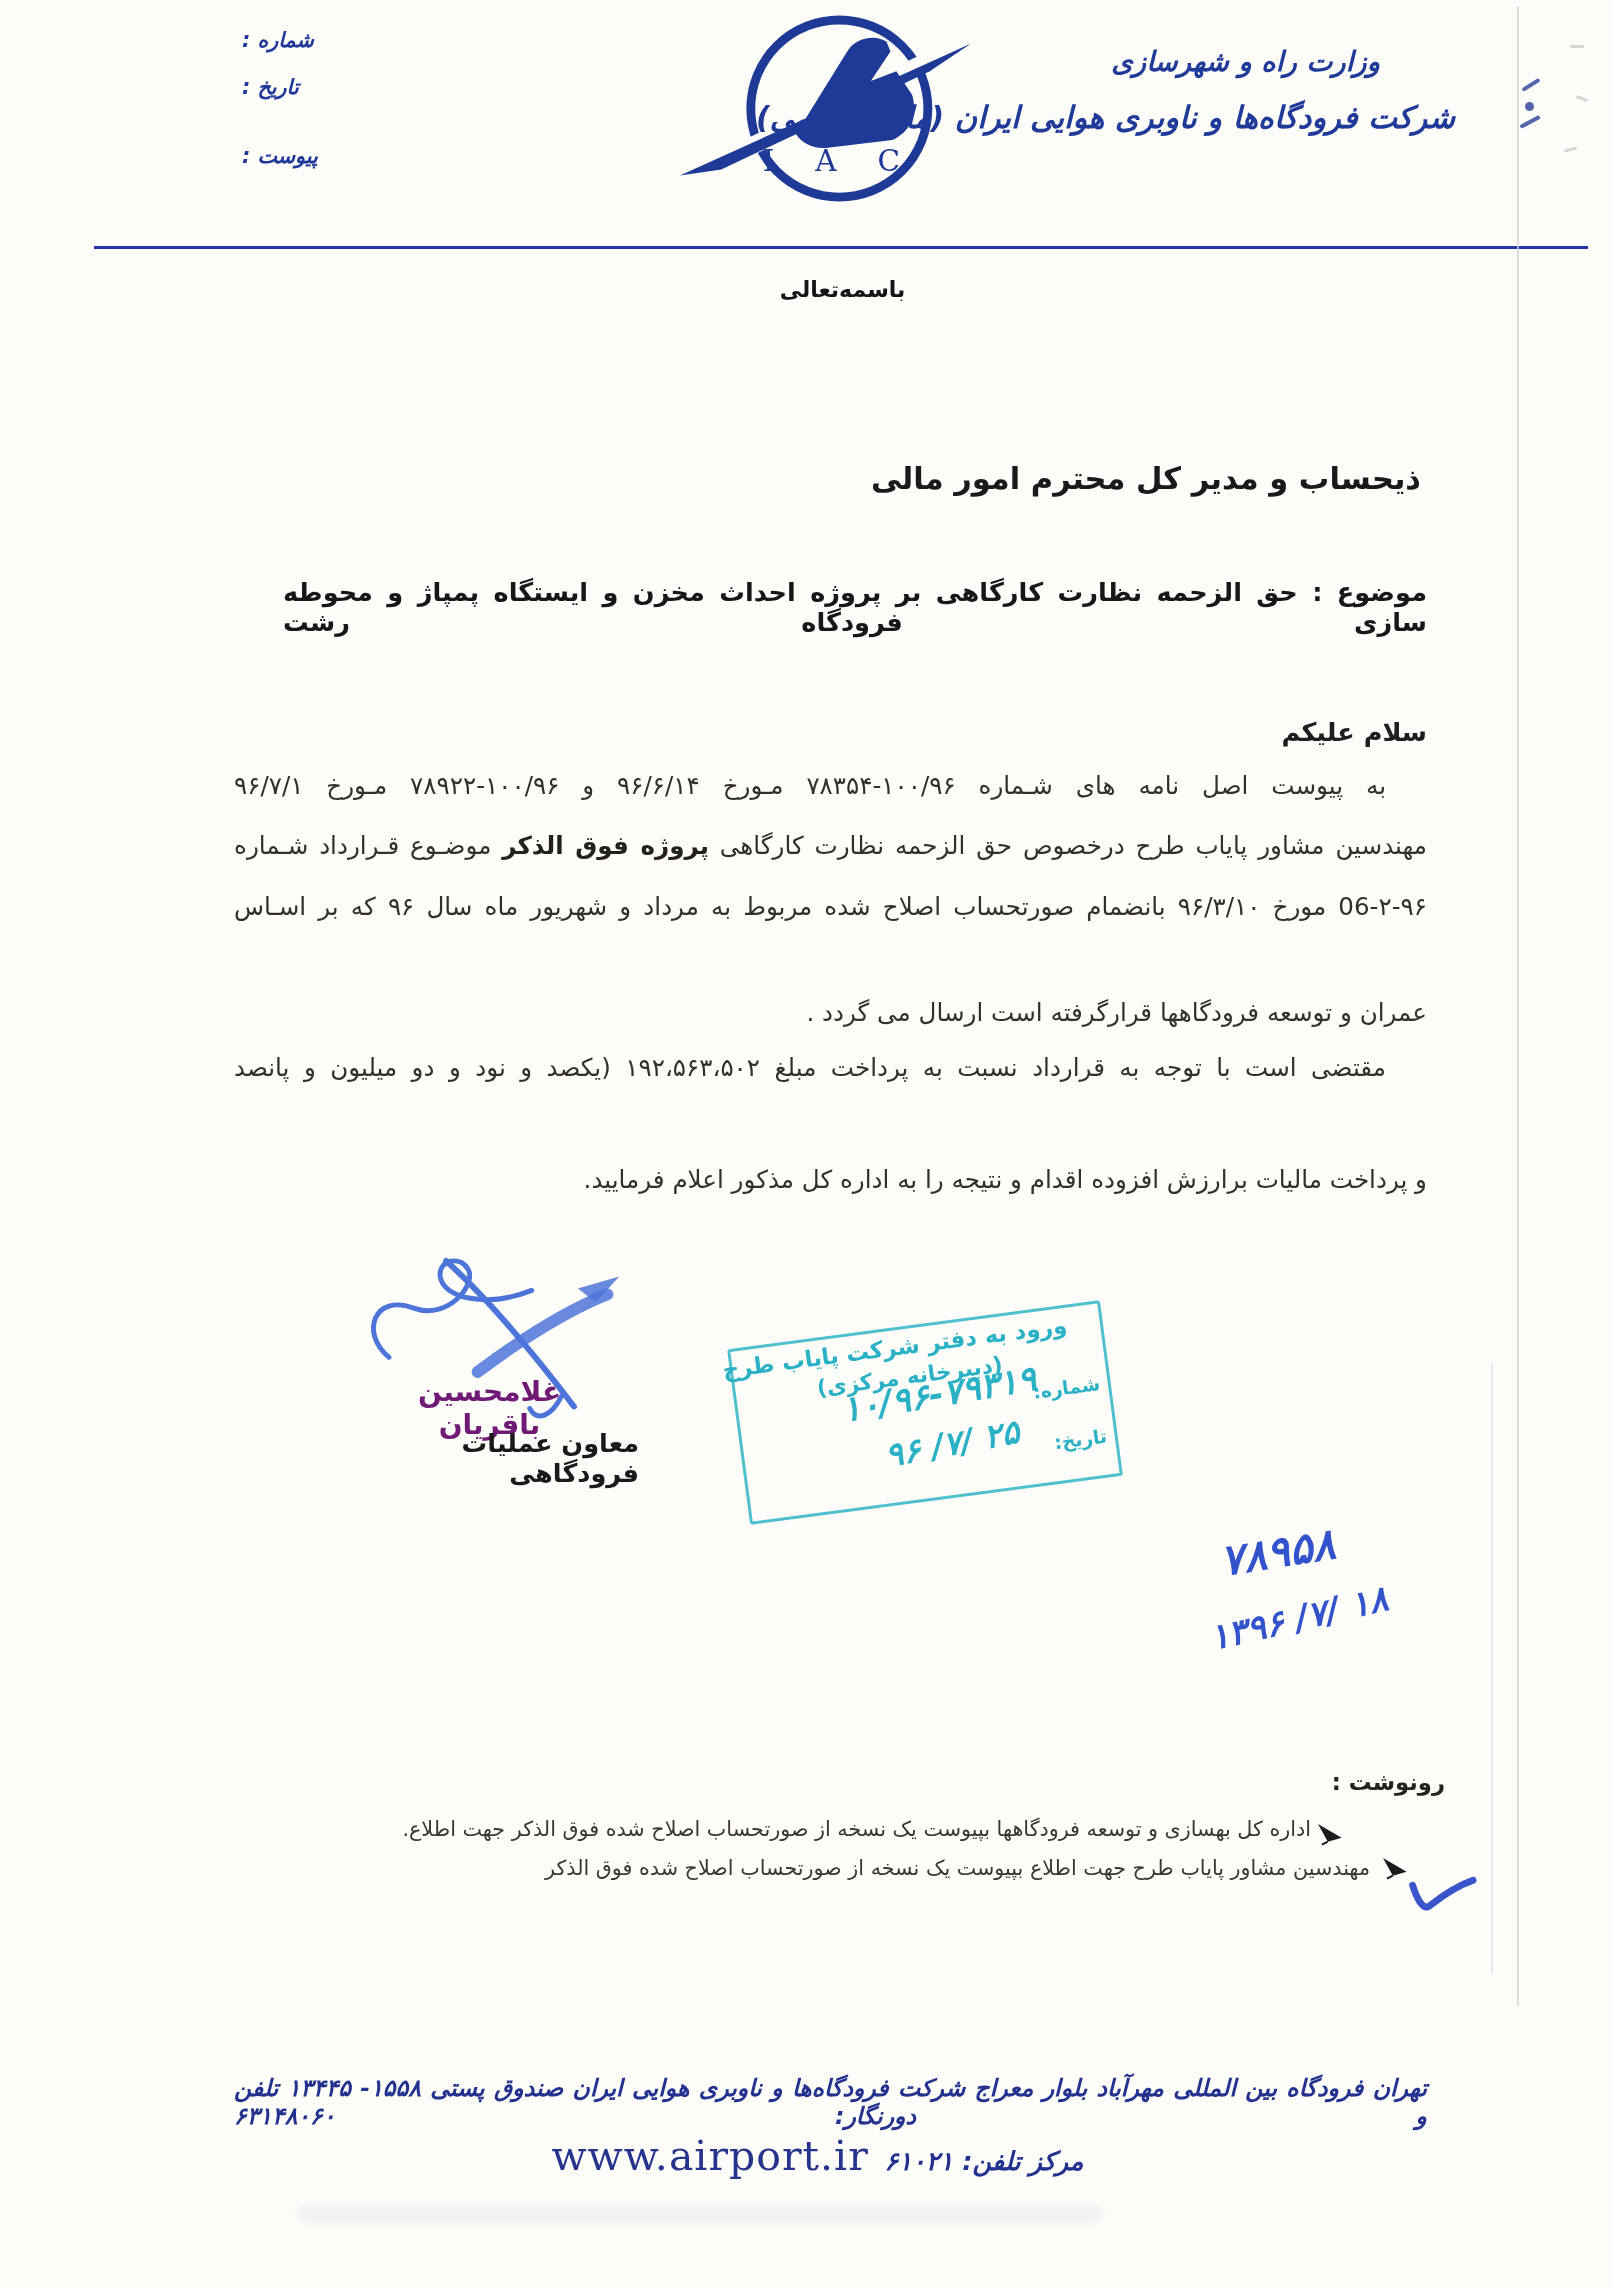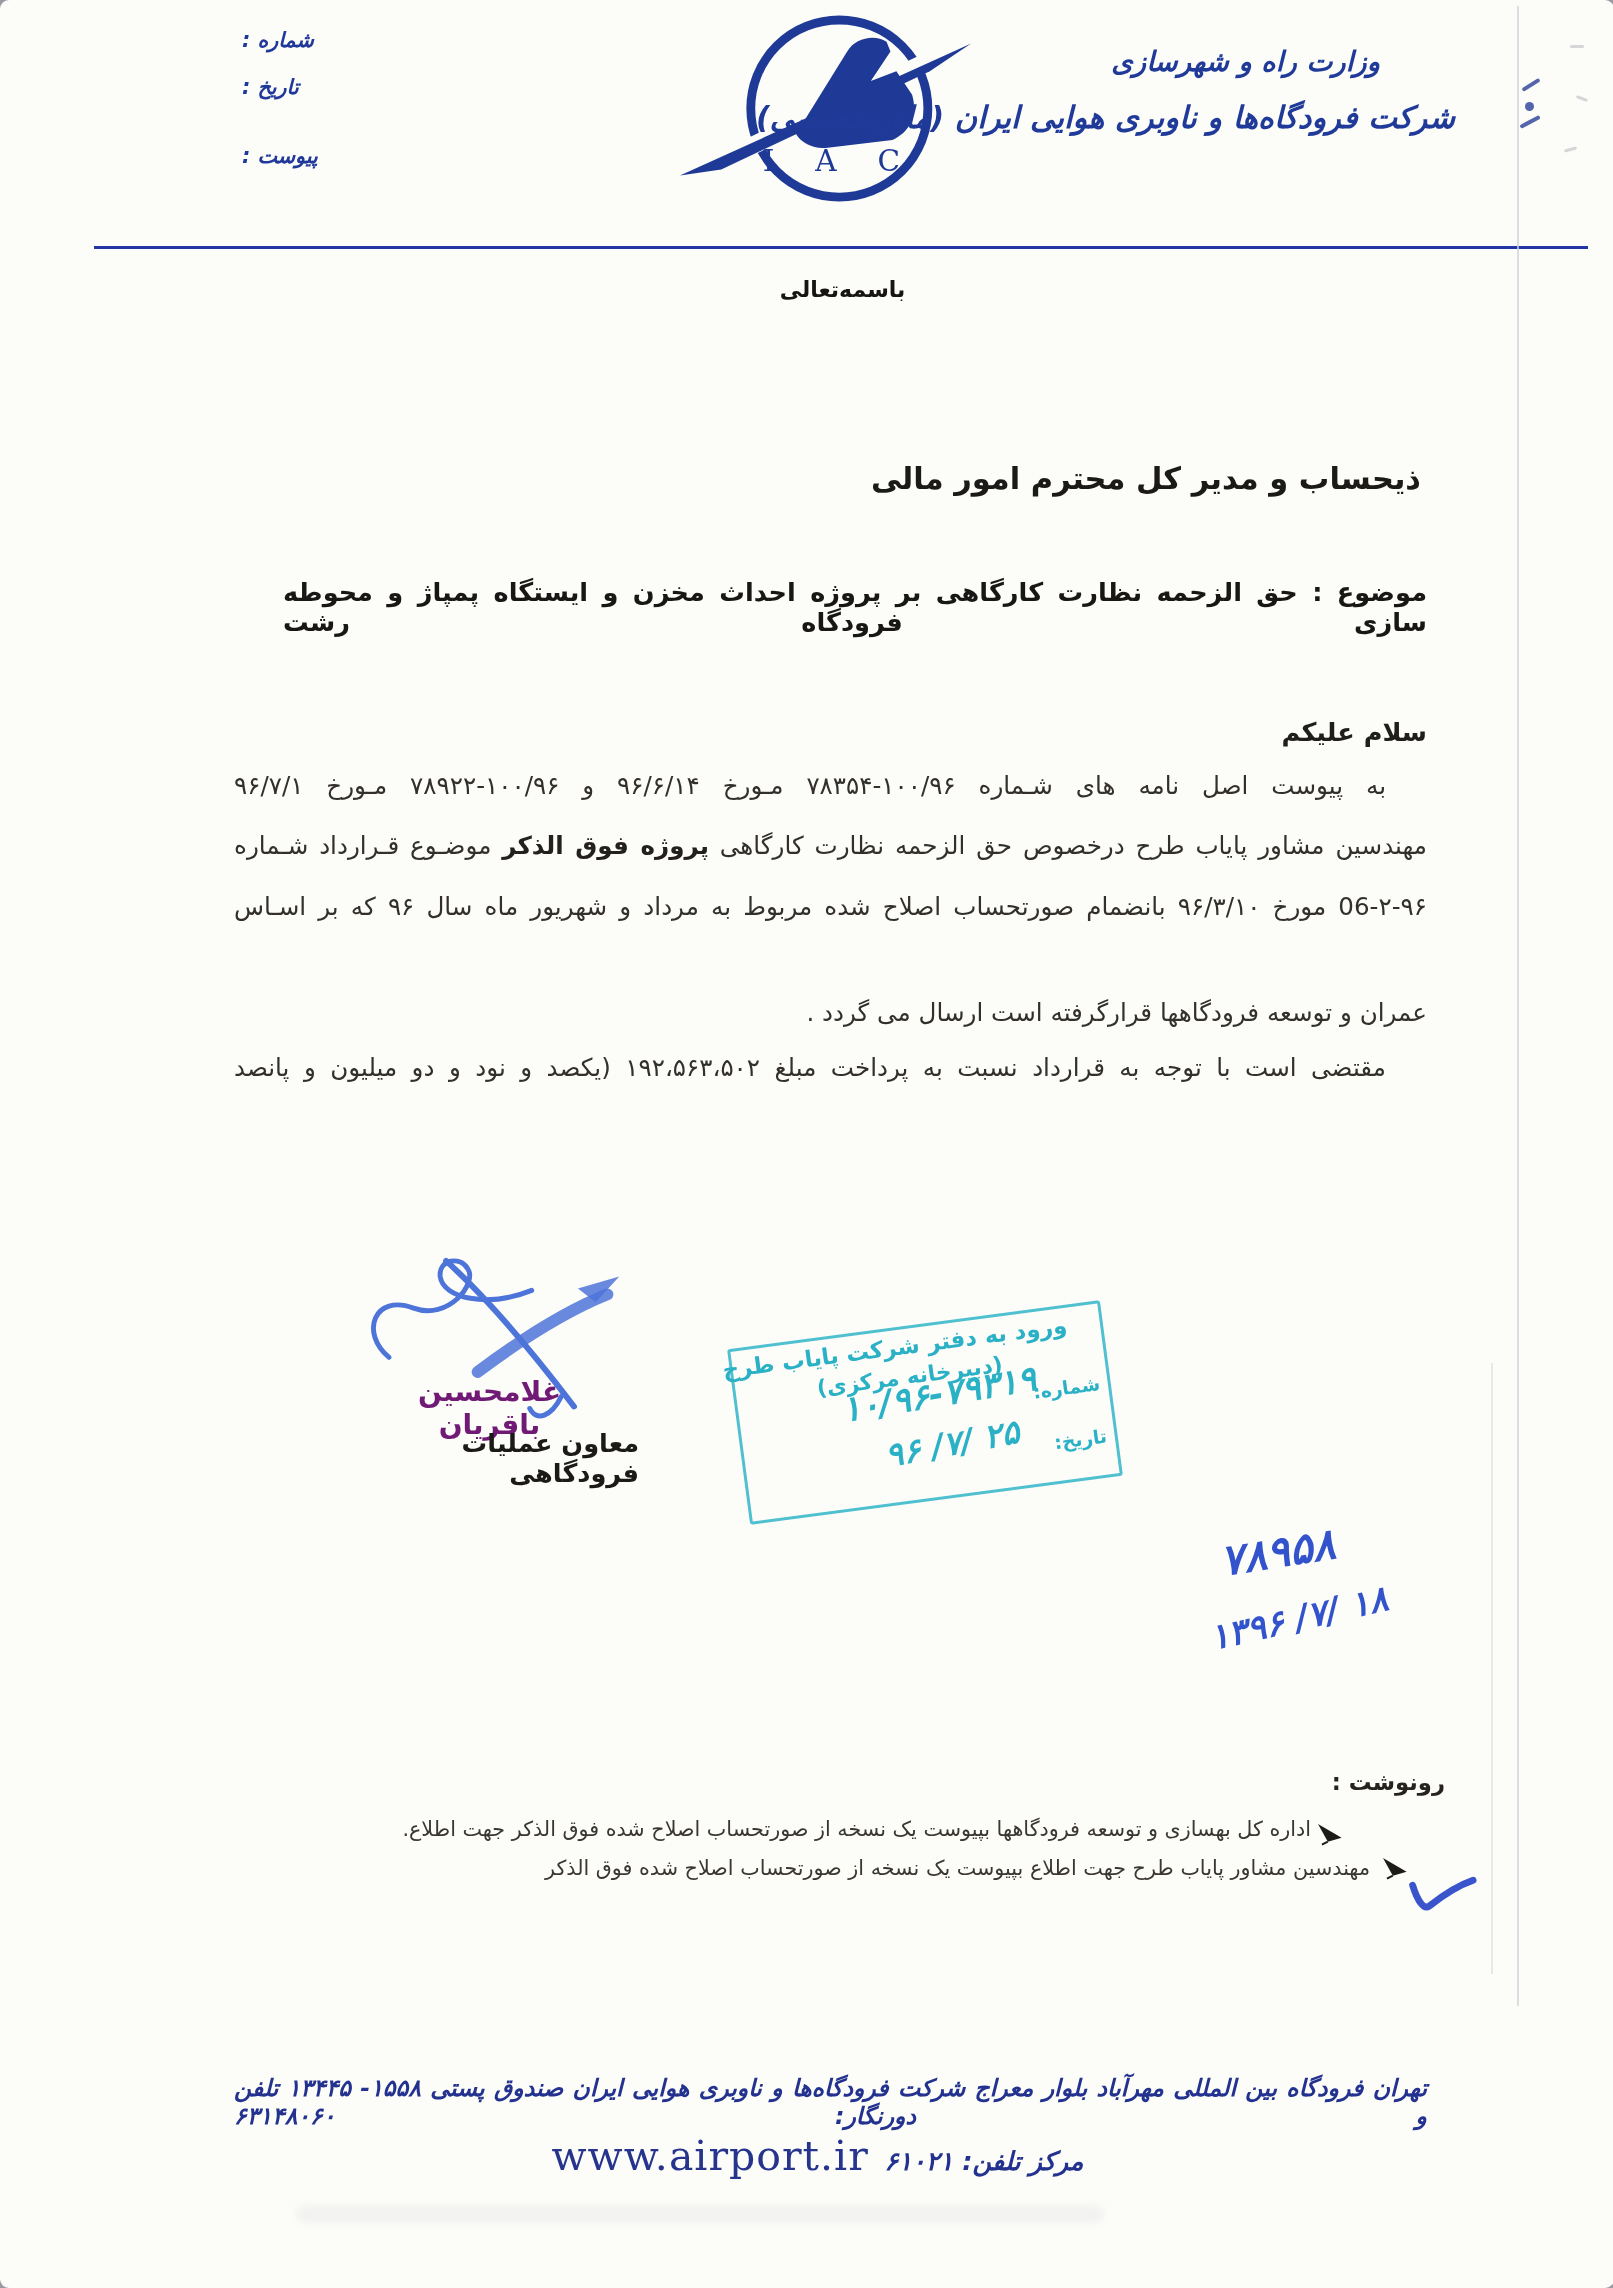--- a/index.html
+++ b/index.html
@@ -2,21 +2,20 @@
 <html lang="fa"><head>
 <meta charset="utf-8">
 <style>
   * { margin:0; padding:0; box-sizing:border-box; }
   html,body { background:#9a9aa0; }
   .page {
     position:relative; width:1614px; height:2288px;
     background:#fcfcf8; overflow:hidden;
     font-family:"DejaVu Sans", sans-serif;
     direction:rtl;
-    border-radius:9px;
   }
   .abs { position:absolute; }
   .meta-label { position:absolute; left:242px; font-size:20.7px; font-style:italic;
                 color:#20389a; font-weight:bold; direction:rtl; }
   .lh-line { position:absolute; font-style:italic; font-weight:bold; color:#203a99;
              white-space:nowrap; text-align:right; }
   .rule { position:absolute; left:94px; top:246px; width:1494px; height:3px; background:#2336a6; }
   .besmellah { position:absolute; left:690px; top:277px; width:305px; text-align:center;
                font-size:22px; font-weight:bold; color:#161513; }
   .addressee { position:absolute; right:193px; top:461px; font-size:30.5px; font-weight:bold;
@@ -87,20 +86,21 @@
 
   <div class="subject">موضوع : حق الزحمه نظارت کارگاهی بر پروژه احداث مخزن و ایستگاه پمپاژ و محوطه سازی فرودگاه رشت</div>
 
   <div class="salutation">سلام علیکم</div>
 
   <div class="bline indent" style="top:768px;">به پیوست اصل نامه های شـماره ۱۰۰/۹۶-۷۸۳۵۴ مـورخ ۹۶/۶/۱۴ و ۱۰۰/۹۶-۷۸۹۲۲ مـورخ ۹۶/۷/۱</div>
   <div class="bline" style="top:828px;"><span>مهندسین مشاور پایاب طرح درخصوص حق الزحمه نظارت کارگاهی </span><b>پروژه فوق الذکر</b><span> موضـوع قـرارداد شـماره</span></div>
   <div class="bline" style="top:889px;">06-۲-۹۶ مورخ ۹۶/۳/۱۰ بانضمام صورتحساب اصلاح شده مربوط به مرداد و شهریور ماه سال ۹۶ که بر اسـاس</div>
   <div class="bline endline" style="top:995px;">عمران و توسعه فرودگاهها قرارگرفته است ارسال می گردد .</div>
   <div class="bline indent" style="top:1050px;">مقتضی است با توجه به قرارداد نسبت به پرداخت مبلغ ۱۹۲،۵۶۳،۵۰۲ (یکصد و نود و دو میلیون و پانصد</div>
+  <div class="bline endline" style="top:1162px;">و پرداخت مالیات برارزش افزوده اقدام و نتیجه را به اداره کل مذکور اعلام فرمایید.</div>
 
   <svg class="abs" style="left:330px; top:1239px;" width="305" height="212" viewBox="0 0 310 215">
     <g fill="none" stroke="#4d74d9" stroke-linecap="round">
       <path d="M60,120 C30,95 45,55 85,70 C120,83 150,45 140,30 C133,17 110,20 112,38 C115,60 160,70 205,52" stroke-width="5"></path>
       <path d="M118,22 C160,60 210,120 248,170" stroke-width="6"></path>
       <path d="M150,135 C190,105 235,75 282,56" stroke-width="12" opacity="0.85"></path>
       <path d="M235,160 C225,180 210,186 203,172" stroke-width="5"></path>
     </g>
     <path d="M252,50 L294,38 L270,64 Z" fill="#4d74d9" opacity="0.85"></path>
   </svg>

